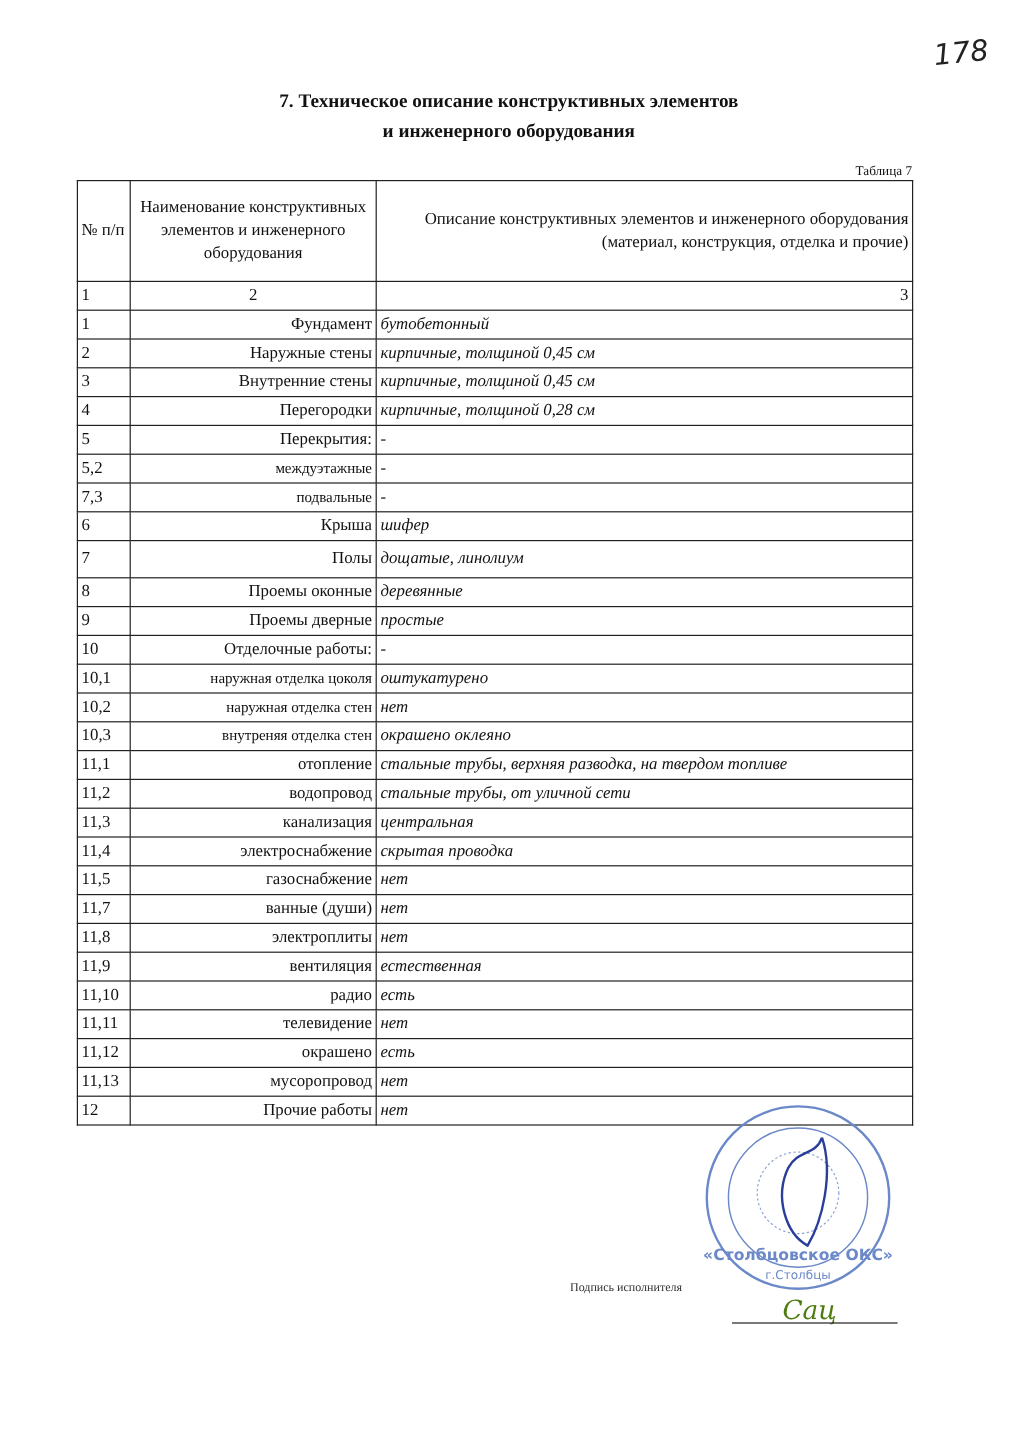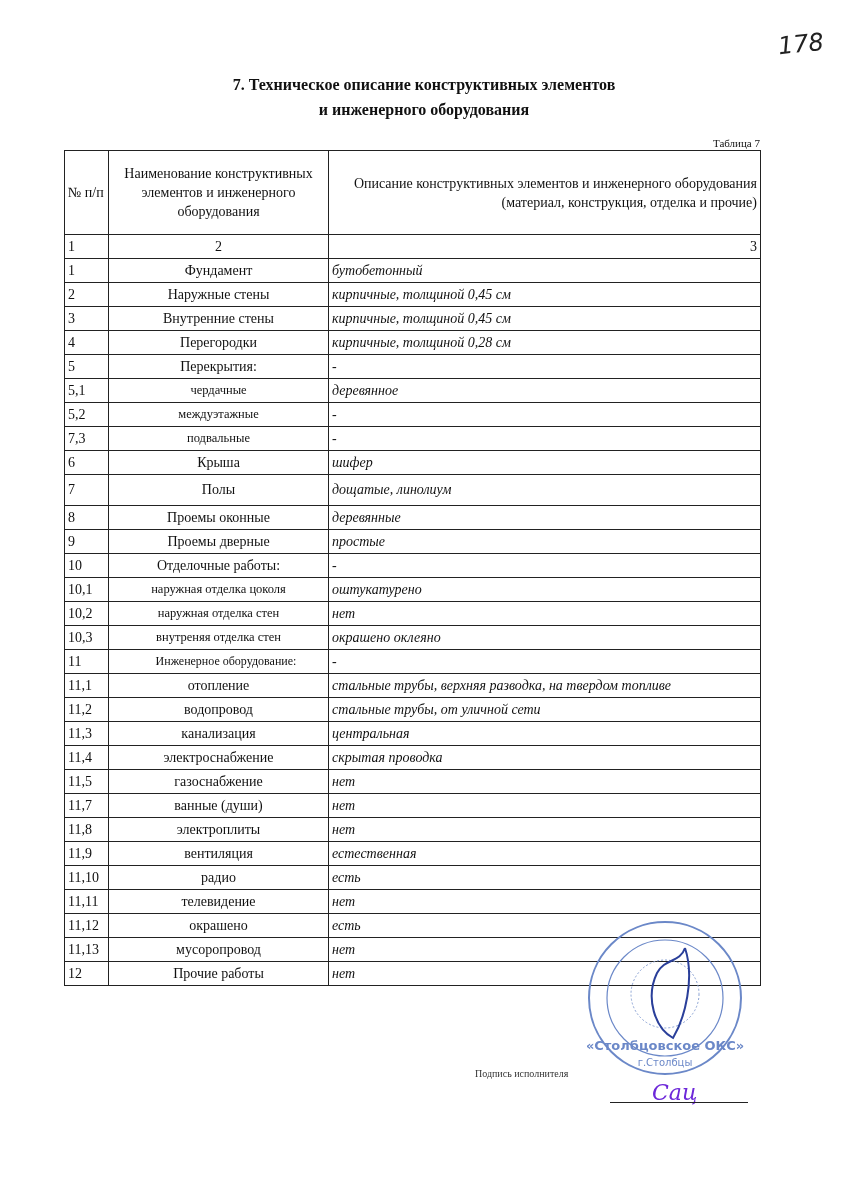--- a/index.html
+++ b/index.html
@@ -4,28 +4,28 @@
 <style>
   html,body{margin:0;padding:0;}
   body{width:848px;height:1200px;background:#fff;position:relative;overflow:hidden;font-family:"Liberation Serif",serif;color:#111;}
   .page-num{position:absolute;left:778px;top:30px;font-family:"DejaVu Sans",sans-serif;font-size:24px;font-style:italic;color:#222;transform:rotate(-6deg);}
   .title{position:absolute;left:0;width:848px;top:72px;text-align:center;font-weight:bold;font-size:16px;line-height:25px;}
   .table-label{position:absolute;right:88px;top:137px;font-size:11px;}
   table{position:absolute;left:64px;top:150px;width:697px;border-collapse:collapse;font-size:14px;}
   td,th{border:1px solid #222;padding:0 3px;height:23px;vertical-align:middle;}
   th{font-weight:normal;text-align:right;line-height:19px;}
   .c1{width:37px;text-align:left;}
-  .c2{width:198px;text-align:center;}
+  .c2{width:198px;text-align:right;}
   .c3{font-style:italic;}
   .small{font-size:12.5px;}
   .indent{padding-left:18px;font-size:12px;}
   tr.tall td{height:30px;}
   .sig-label{position:absolute;left:443px;top:1068px;font-size:10px;color:#333;margin-left:32px;}
   .sig-line{position:absolute;left:610px;top:1102px;width:138px;border-top:1px solid #222;}
-  .sig-scribble{position:absolute;left:652px;top:1080px;font-family:"DejaVu Serif",serif;font-style:italic;font-size:22px;color:#6d28d9;}
+  .sig-scribble{position:absolute;left:652px;top:1080px;font-family:"DejaVu Serif",serif;font-style:italic;font-size:22px;color:#4d7c0f;}
   .stamp{position:absolute;left:585px;top:918px;width:160px;height:160px;}
 </style>
 </head>
 <body>
 
 <div class="page-num">178</div>
 
 <div class="title">
   <div>7. Техническое описание конструктивных элементов</div>
   <div>и инженерного оборудования</div>
@@ -69,25 +69,20 @@
         <td class="c1">4</td>
         <td class="c2">Перегородки</td>
         <td class="c3">кирпичные, толщиной  0,28 см</td>
       </tr>
       <tr>
         <td class="c1">5</td>
         <td class="c2">Перекрытия:</td>
         <td class="c3">-</td>
       </tr>
       <tr>
-        <td class="c1">5,1</td>
-        <td class="c2 small">чердачные</td>
-        <td class="c3">деревянное</td>
-      </tr>
-      <tr>
         <td class="c1">5,2</td>
         <td class="c2 small">междуэтажные</td>
         <td class="c3">-</td>
       </tr>
       <tr>
         <td class="c1">7,3</td>
         <td class="c2 small">подвальные</td>
         <td class="c3">-</td>
       </tr>
       <tr>
@@ -122,25 +117,20 @@
       </tr>
       <tr>
         <td class="c1">10,2</td>
         <td class="c2 small">наружная отделка стен</td>
         <td class="c3">нет</td>
       </tr>
       <tr>
         <td class="c1">10,3</td>
         <td class="c2 small">внутреняя отделка стен</td>
         <td class="c3">окрашено оклеяно</td>
-      </tr>
-      <tr>
-        <td class="c1">11</td>
-        <td class="c2 indent">Инженерное оборудование:</td>
-        <td class="c3">-</td>
       </tr>
       <tr>
         <td class="c1">11,1</td>
         <td class="c2">отопление</td>
         <td class="c3">стальные трубы, верхняя разводка, на твердом топливе</td>
       </tr>
       <tr>
         <td class="c1">11,2</td>
         <td class="c2">водопровод</td>
         <td class="c3">стальные трубы, от уличной сети</td>

